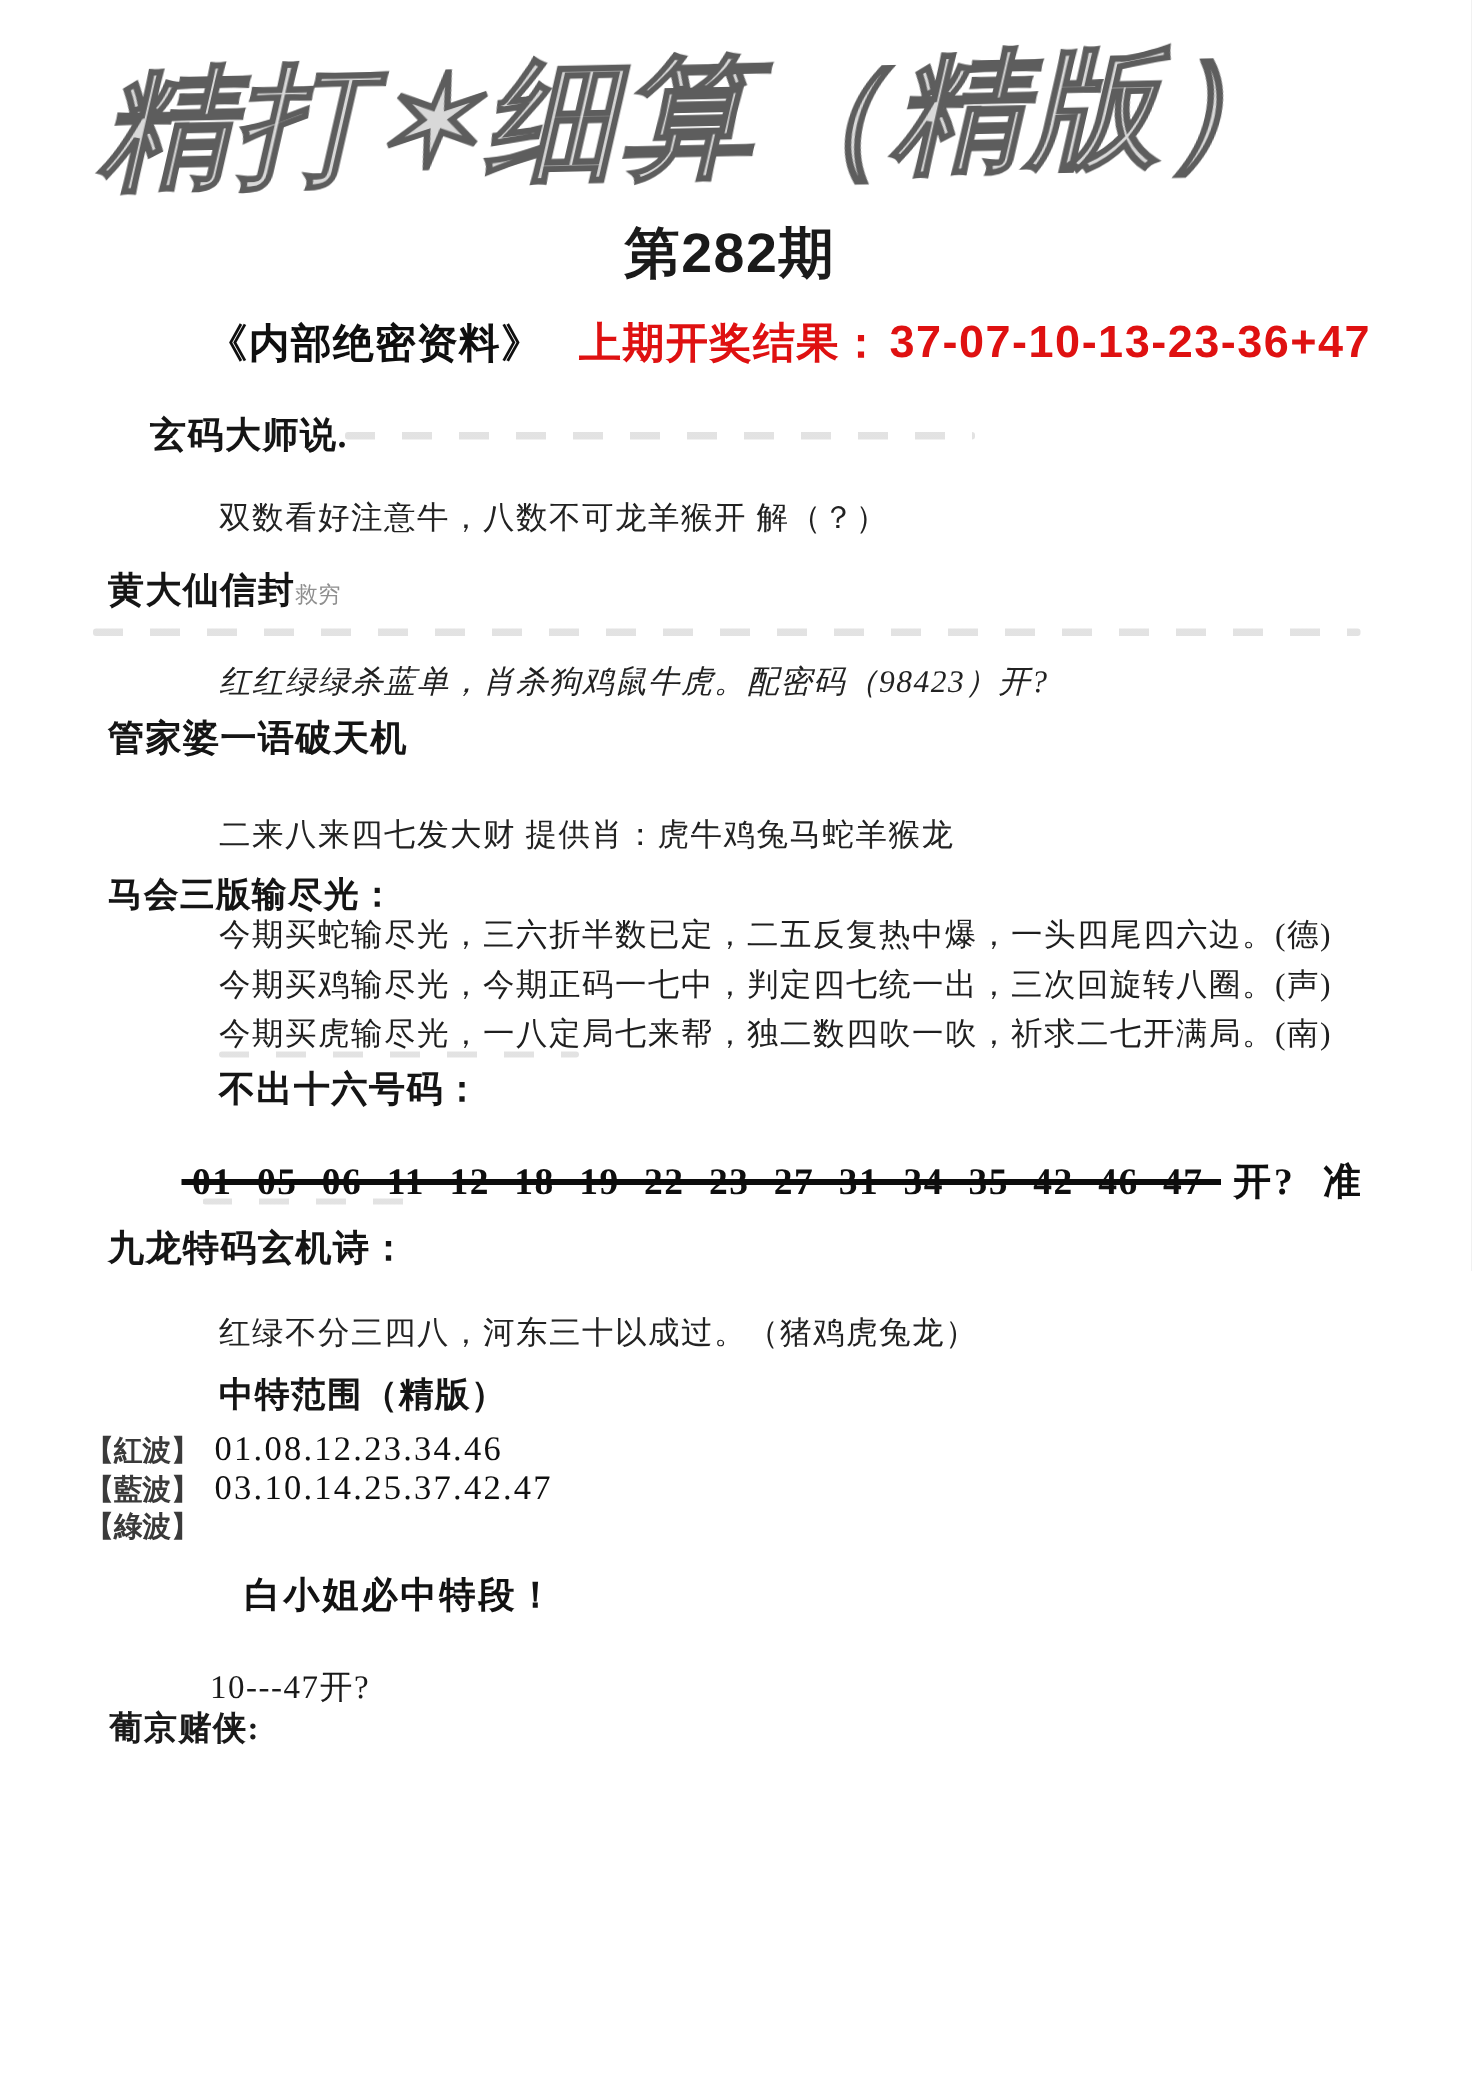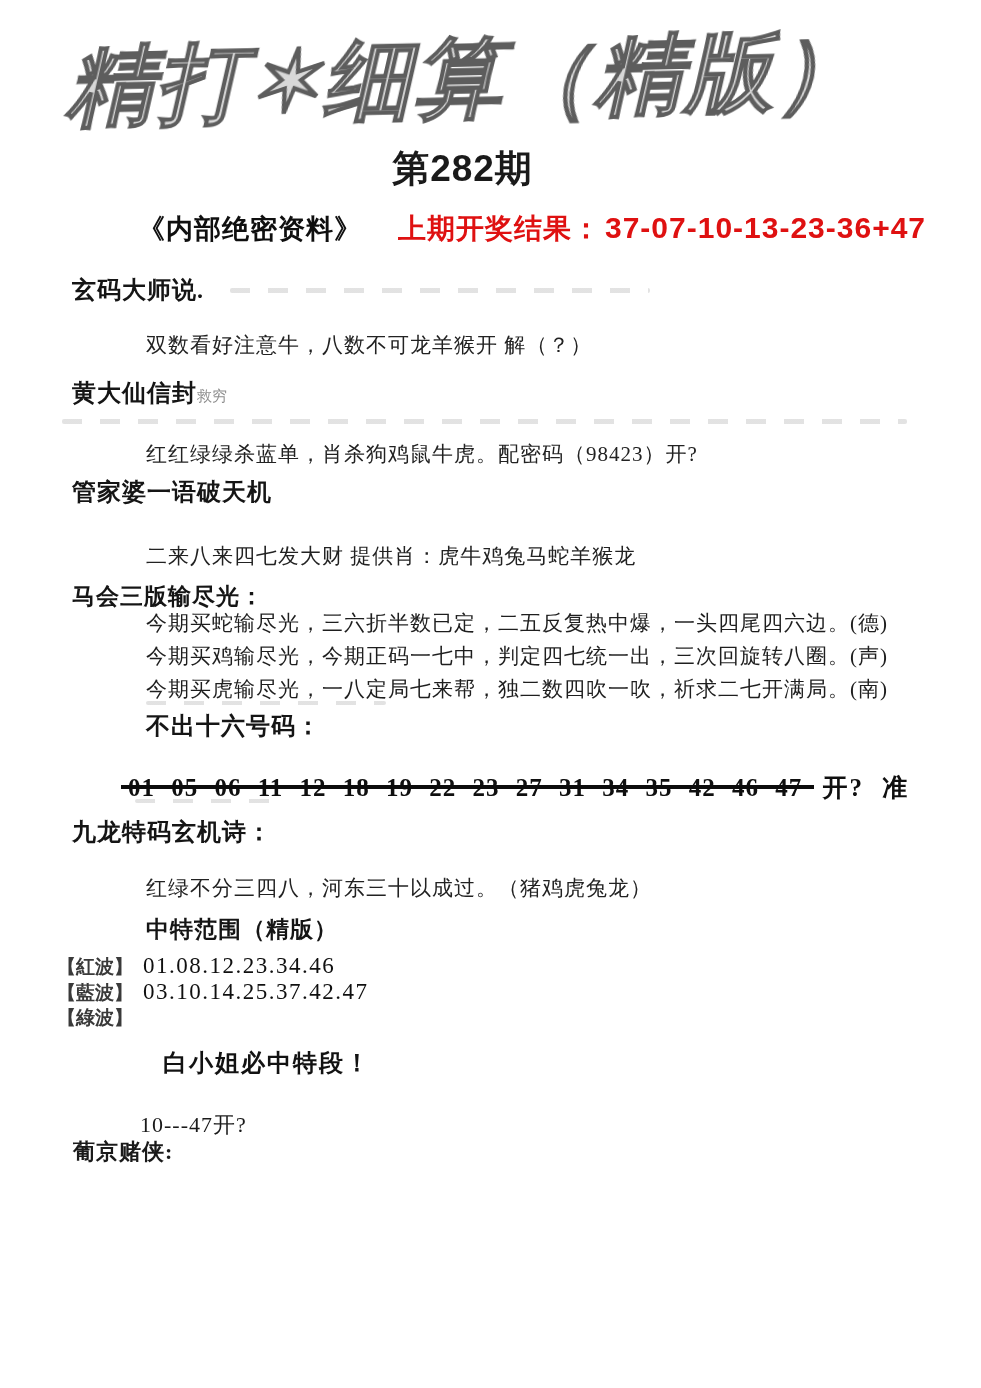--- a/index.html
+++ b/index.html
@@ -18,24 +18,24 @@
     display:flex;align-items:center;justify-content:center;
     transform:skewX(-14deg) rotate(-1.2deg);
     font-size:88px;font-weight:bold;white-space:nowrap;
     color:rgba(110,110,110,.30);
     -webkit-text-stroke:1.5px #4c4c4c;
     letter-spacing:2px;opacity:.9;filter:blur(.4px);
   }
   .issue{
     position:absolute;top:144px;left:0;width:925px;text-align:center;
     font-family:"Liberation Sans","DejaVu Sans",sans-serif;
-    font-size:37px;font-weight:bold;color:#1a1a1a;letter-spacing:1px;
+    font-size:37px;font-weight:bold;color:#1a1a1a;letter-spacing:1px;padding-left:24px;
   }
   .banner{
-    position:absolute;top:210px;left:138px;display:flex;align-items:baseline;gap:36px;white-space:nowrap;text-align:right;
+    position:absolute;top:210px;left:138px;display:flex;align-items:baseline;gap:24px;white-space:nowrap;text-align:right;
   }
   .secret{font-size:27px;font-weight:bold;color:#0f0f0f;letter-spacing:1px;}
   .red{color:var(--accent-red,#df1111);}
   .result-label{font-size:28px;font-weight:bold;letter-spacing:1px;}
   .result-nums{font-family:"Liberation Sans","DejaVu Sans",sans-serif;font-size:30px;font-weight:bold;letter-spacing:1px;}
   .h{
     position:absolute;left:72px;font-size:24px;font-weight:bold;color:#151515;letter-spacing:1px;white-space:nowrap;
   }
   .tip{
     position:absolute;left:146px;font-size:21px;color:#222;letter-spacing:1px;white-space:nowrap;
@@ -76,29 +76,29 @@
   <div class="issue">第282期</div>
 
   <div class="banner">
     <span class="secret">《内部绝密资料》</span>
     <span>
       <span class="red result-label">上期开奖结果：</span>
       <span class="red result-nums">37-07-10-13-23-36+47</span>
     </span>
   </div>
 
-  <div class="h" style="top:274px;">玄码大师说.</div>
+  <div class="h" style="top:274px;margin-left:28px;">玄码大师说.</div>
   <div class="smudge" style="top:288px;left:230px;width:420px;"></div>
   <div class="tip" style="top:331px;">双数看好注意牛，八数不可龙羊猴开 解（？）</div>
 
   <div class="h" style="top:377px;">
     <span>黄大仙信封</span><span class="note">救穷</span>
   </div>
   <div class="smudge" style="top:419px;left:62px;width:845px;"></div>
-  <div class="tip" style="top:440px;">红红绿绿杀蓝单，肖杀狗鸡鼠牛虎。配密码（98423）开?</div>
+  <div class="tip" style="top:440px;font-style:italic;">红红绿绿杀蓝单，肖杀狗鸡鼠牛虎。配密码（98423）开?</div>
 
   <div class="h" style="top:476px;">管家婆一语破天机</div>
   <div class="tip" style="top:542px;">二来八来四七发大财 提供肖：虎牛鸡兔马蛇羊猴龙</div>
 
   <div class="h" style="top:581px;font-size:23px;">马会三版输尽光：</div>
   <div class="mahui-lines">
     <div>今期买蛇输尽光，三六折半数已定，二五反复热中爆，一头四尾四六边。(德)</div>
     <div>今期买鸡输尽光，今期正码一七中，判定四七统一出，三次回旋转八圈。(声)</div>
     <div>今期买虎输尽光，一八定局七来帮，独二数四吹一吹，祈求二七开满局。(南)</div>
   </div>

